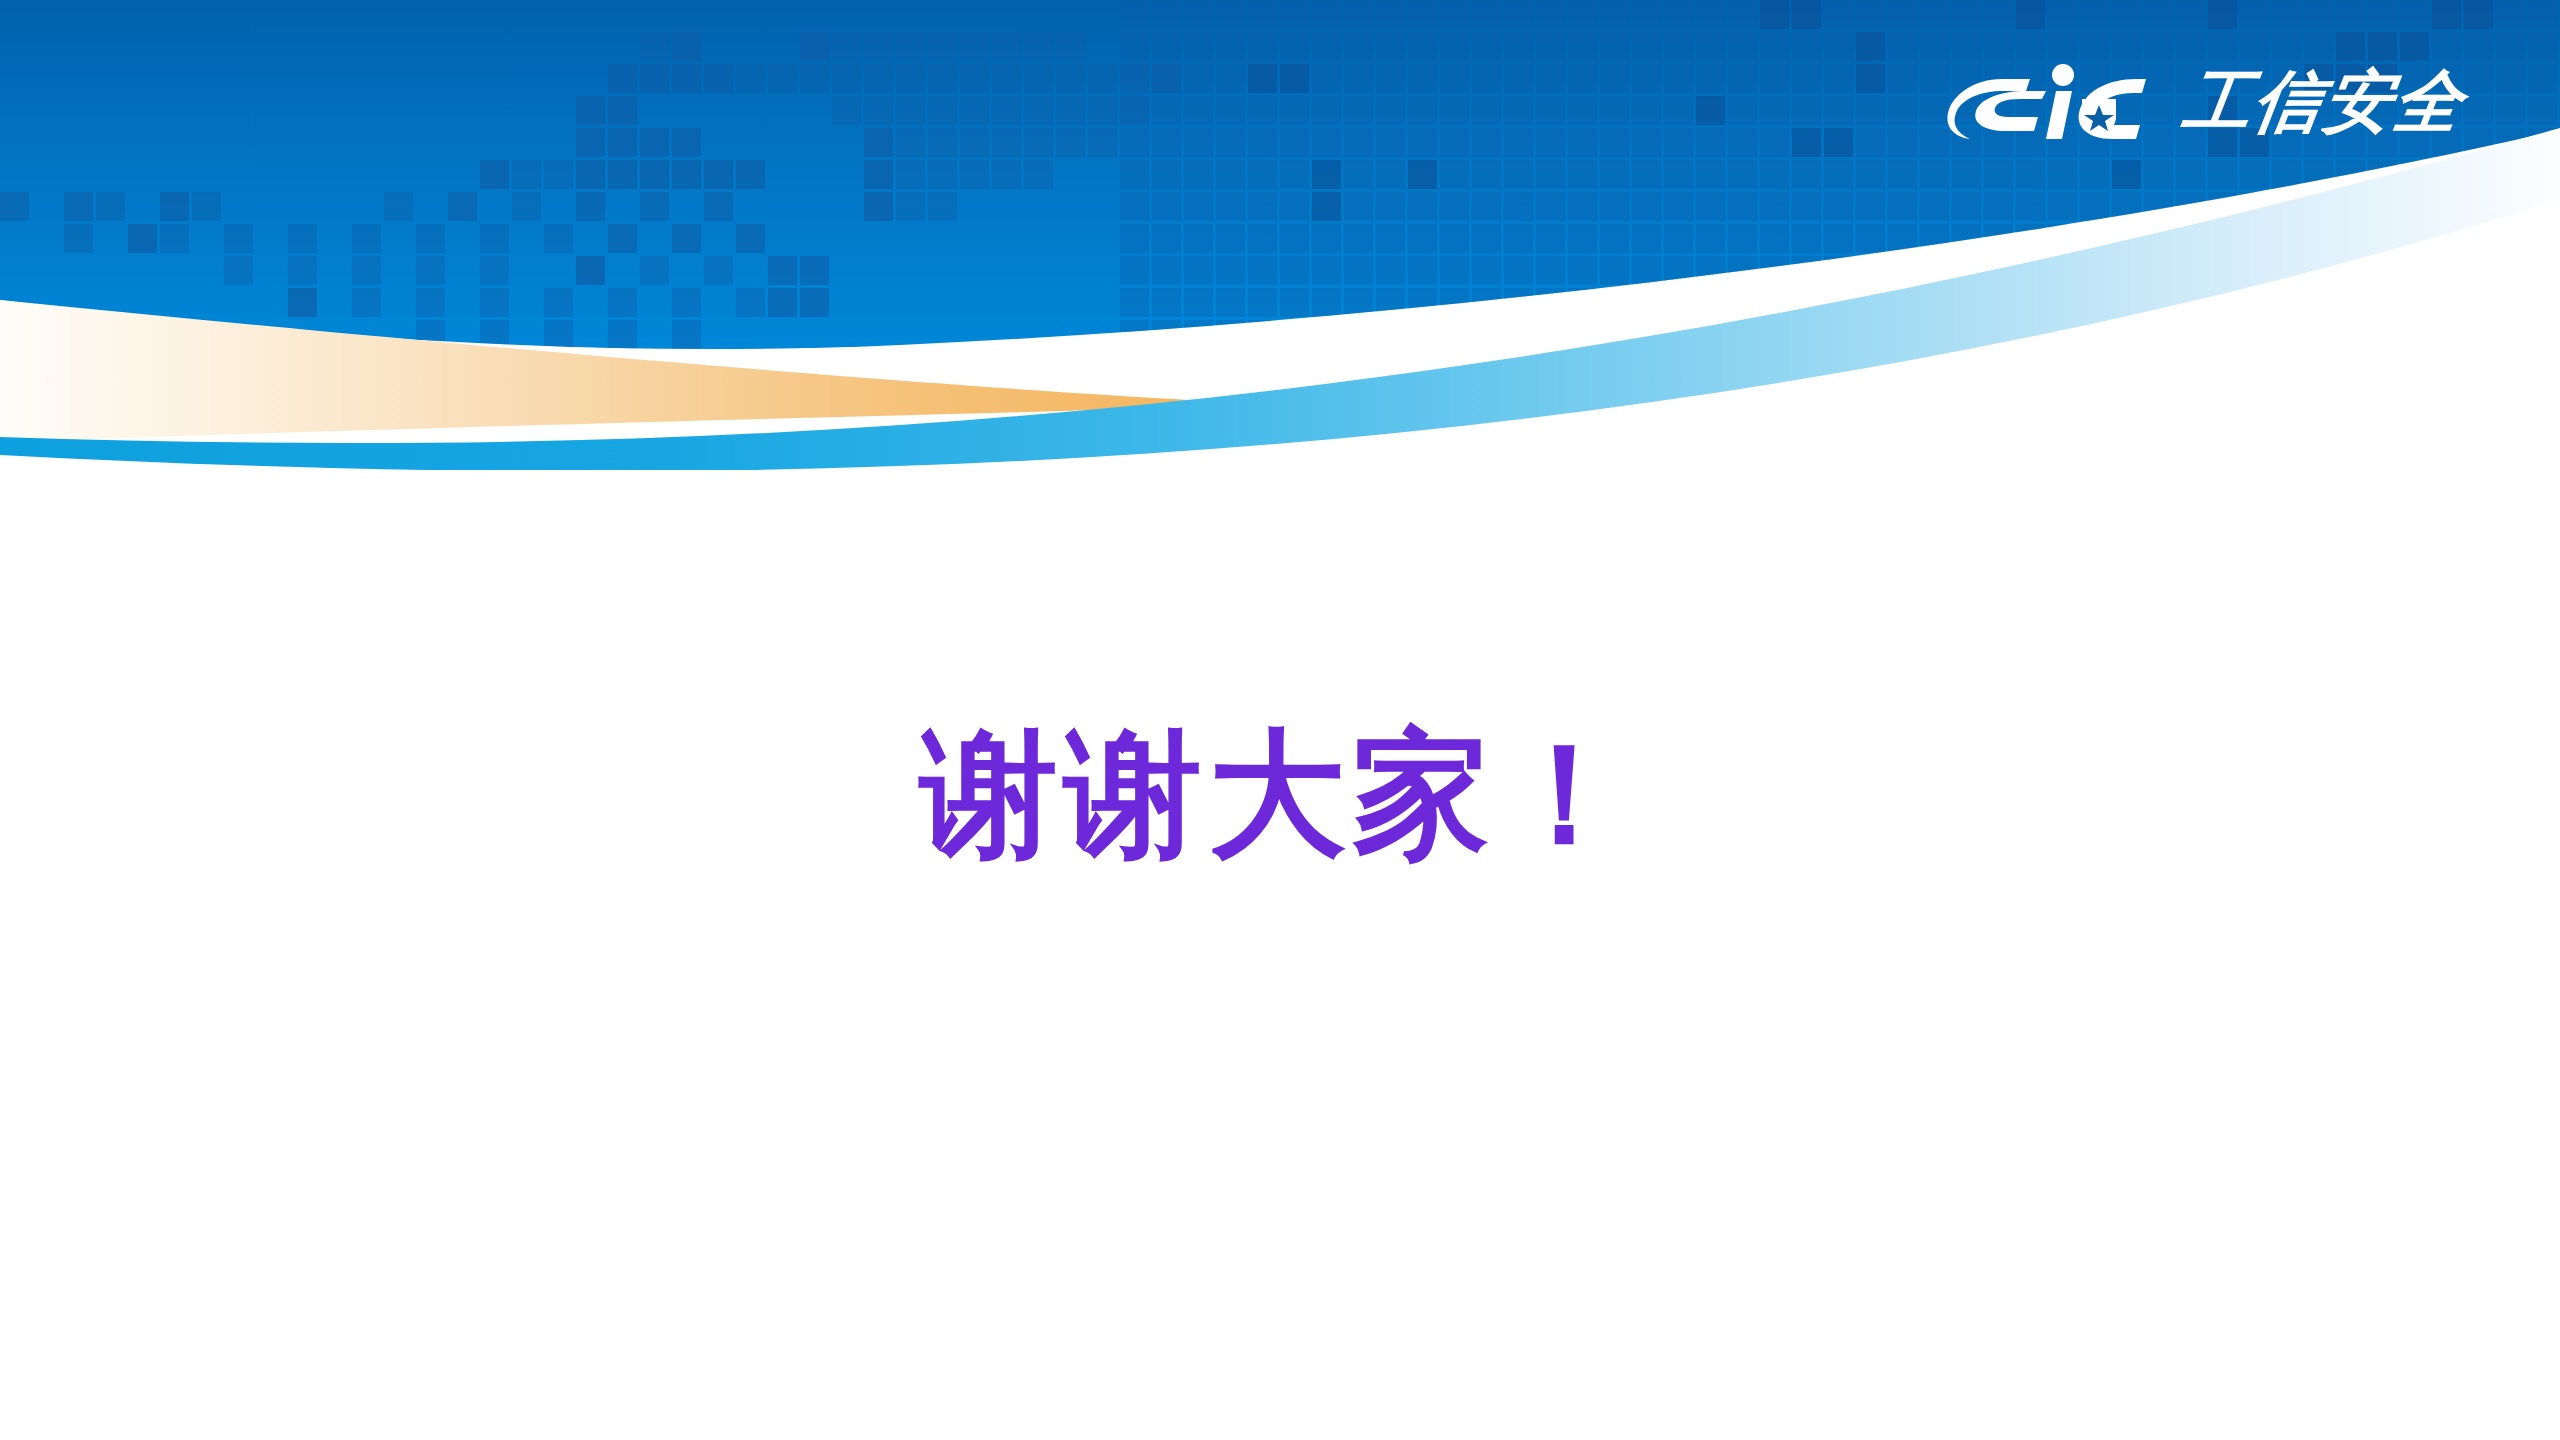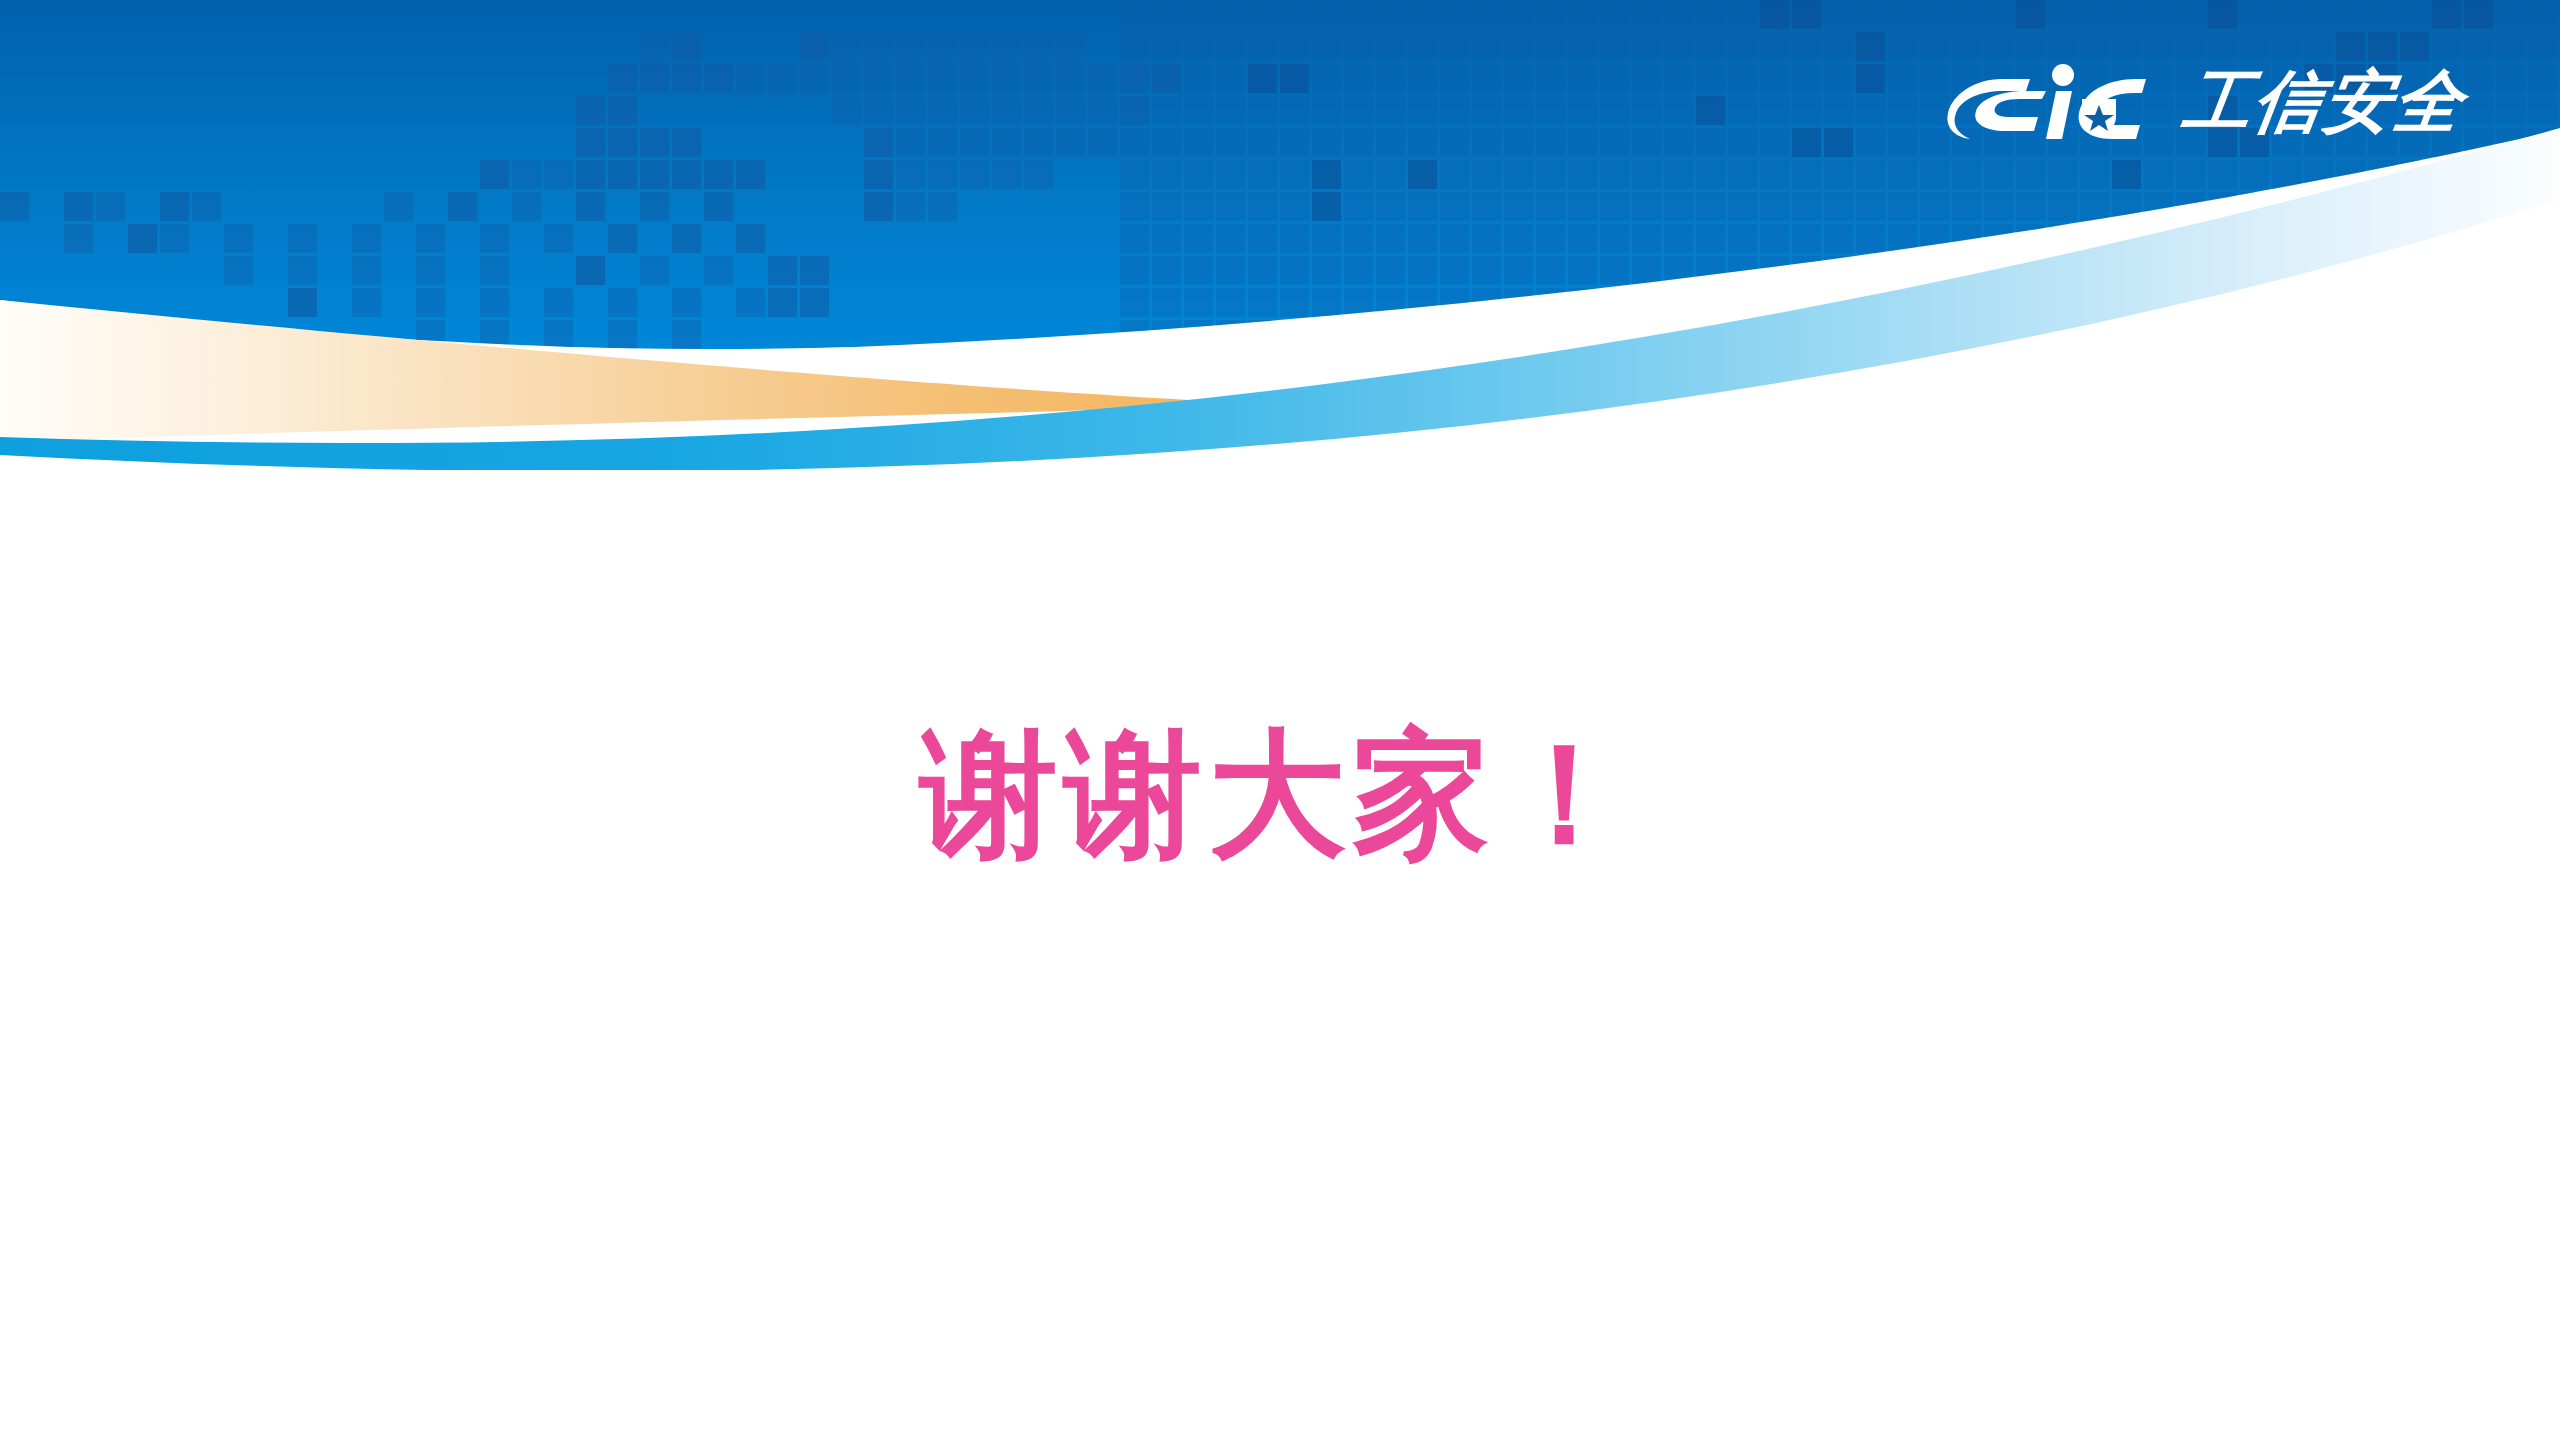--- a/index.html
+++ b/index.html
@@ -72,21 +72,21 @@
     top: 718px;
     width: 2560px;
     text-align: center;
     z-index: 30;
   }
   .main-title .title-text {
     display: inline-block;
     font-family: "DejaVu Sans", "Liberation Sans", sans-serif;
     font-size: 138px;
     font-weight: 700;
-    color: #ec4899;
+    color: #6d28d9;
     letter-spacing: 6px;
     line-height: 1.12;
     white-space: nowrap;
   }
 
   .body-area {
     position: absolute;
     left: 0;
     top: 470px;
     width: 2560px;

